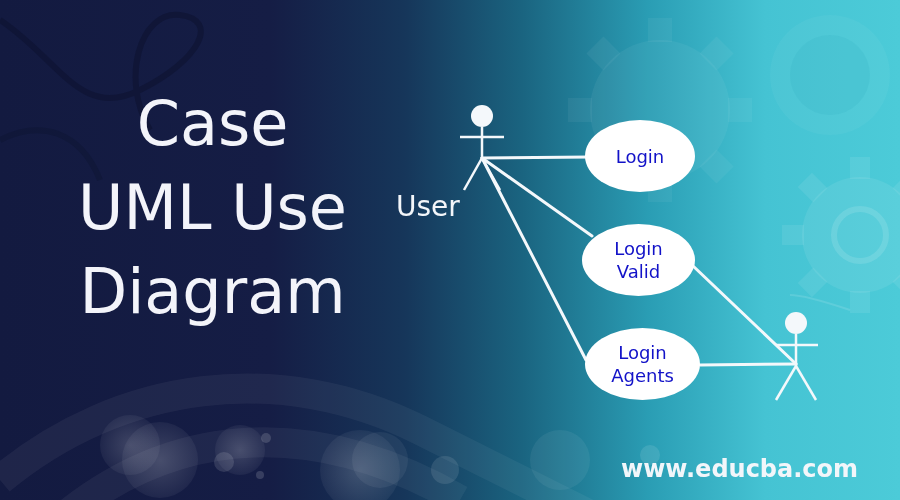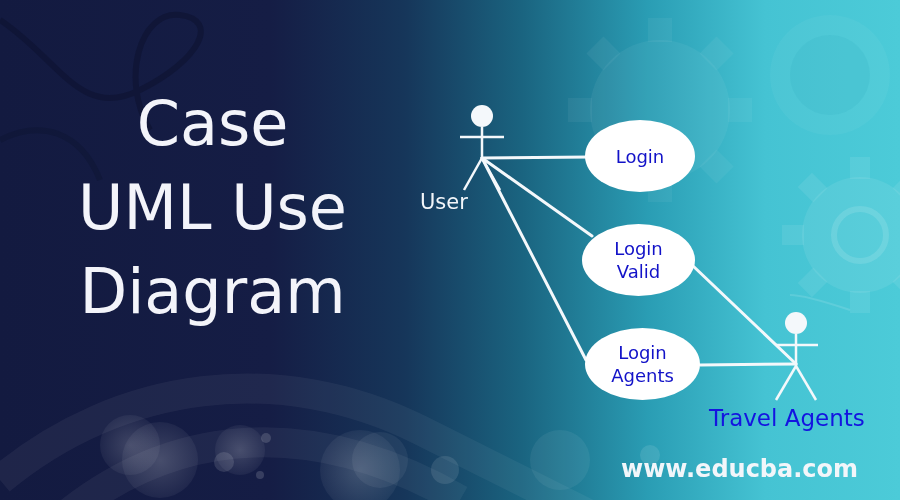--- a/index.html
+++ b/index.html
@@ -10,21 +10,21 @@
     }
     .bg-layer { position: absolute; inset: 0; }
     .title {
       position: absolute; left: 30px; top: 82px; width: 365px;
       color: #f3f4fa; font-size: 62px; line-height: 84px; text-align: center;
       font-family: "DejaVu Sans", sans-serif; font-weight: normal;
     }
     .title span { display: block; }
     .diagram { position: absolute; left: 0; top: 0; width: 900px; height: 500px; }
     .label { position: absolute; font-family: "DejaVu Sans", sans-serif; }
-    .actor-label-user { left: 420px; top: 190px; color: #f3f6fa; font-size: 21px; }
+    .actor-label-user { left: 396px; top: 190px; color: #f3f6fa; font-size: 28px; }
     .actor-label-agent { left: 709px; top: 405px; color: #1414e0; font-size: 23px; }
     .usecase {
       position: absolute; background: #ffffff; border-radius: 50%;
       color: #1212c8; font-size: 18px; line-height: 23px; text-align: center;
       display: flex; align-items: center; justify-content: center; flex-direction: column;
     }
     .uc-login { left: 585px; top: 120px; width: 110px; height: 72px; }
     .uc-valid { left: 582px; top: 224px; width: 113px; height: 72px; }
     .uc-invalid { left: 585px; top: 328px; width: 115px; height: 72px; }
     .footer-url {
@@ -128,21 +128,20 @@
     <g stroke="#f4f8fb" stroke-width="2.5" fill="none">
       <circle cx="796" cy="323" r="11" fill="#f4f8fb" stroke="none"></circle>
       <line x1="796" y1="334" x2="796" y2="366"></line>
       <line x1="776" y1="345" x2="818" y2="345"></line>
       <line x1="796" y1="366" x2="776" y2="400"></line>
       <line x1="796" y1="366" x2="816" y2="400"></line>
     </g>
   </svg>
 
   <div class="label actor-label-user">User</div>
-  <div class="label actor-label-agent">Travel Agents</div>
 
   <div class="usecase uc-login">
     <span>Login</span>
   </div>
   <div class="usecase uc-valid">
     <span>Login</span>
     <span>Valid</span>
   </div>
   <div class="usecase uc-invalid">
     <span>Login</span>

